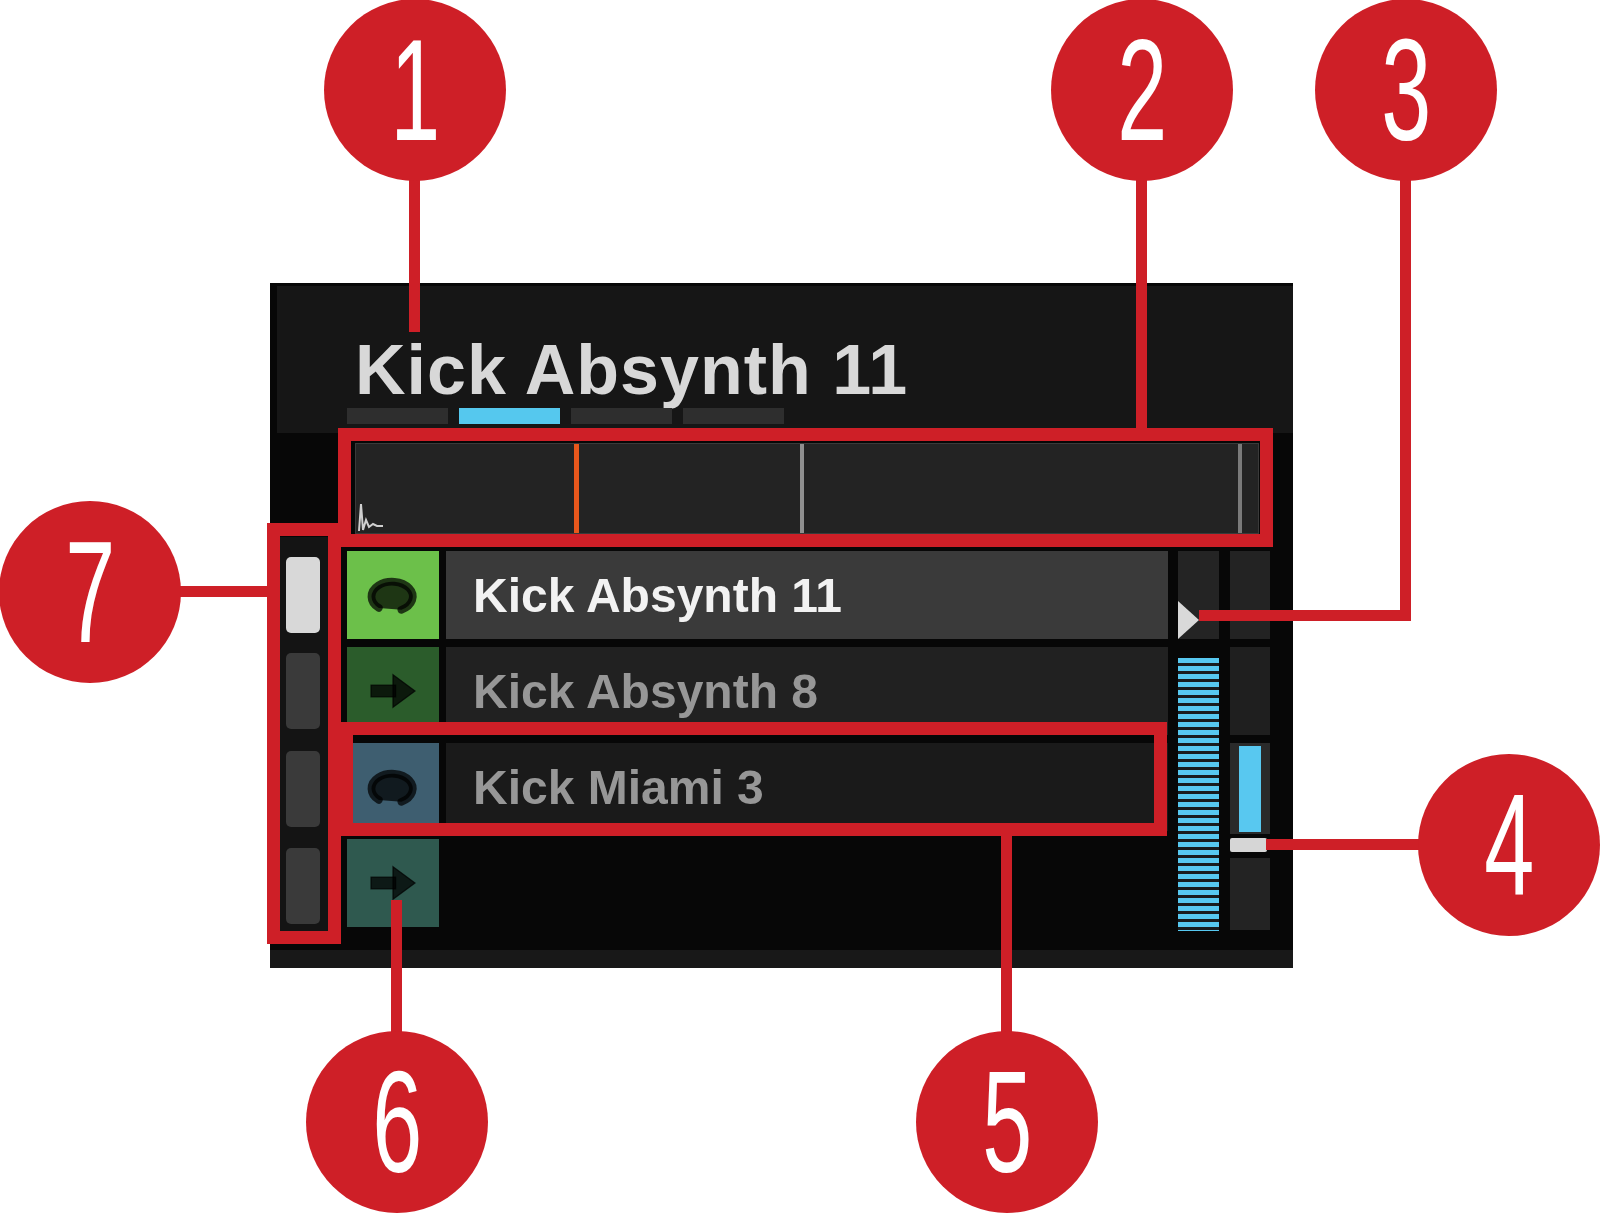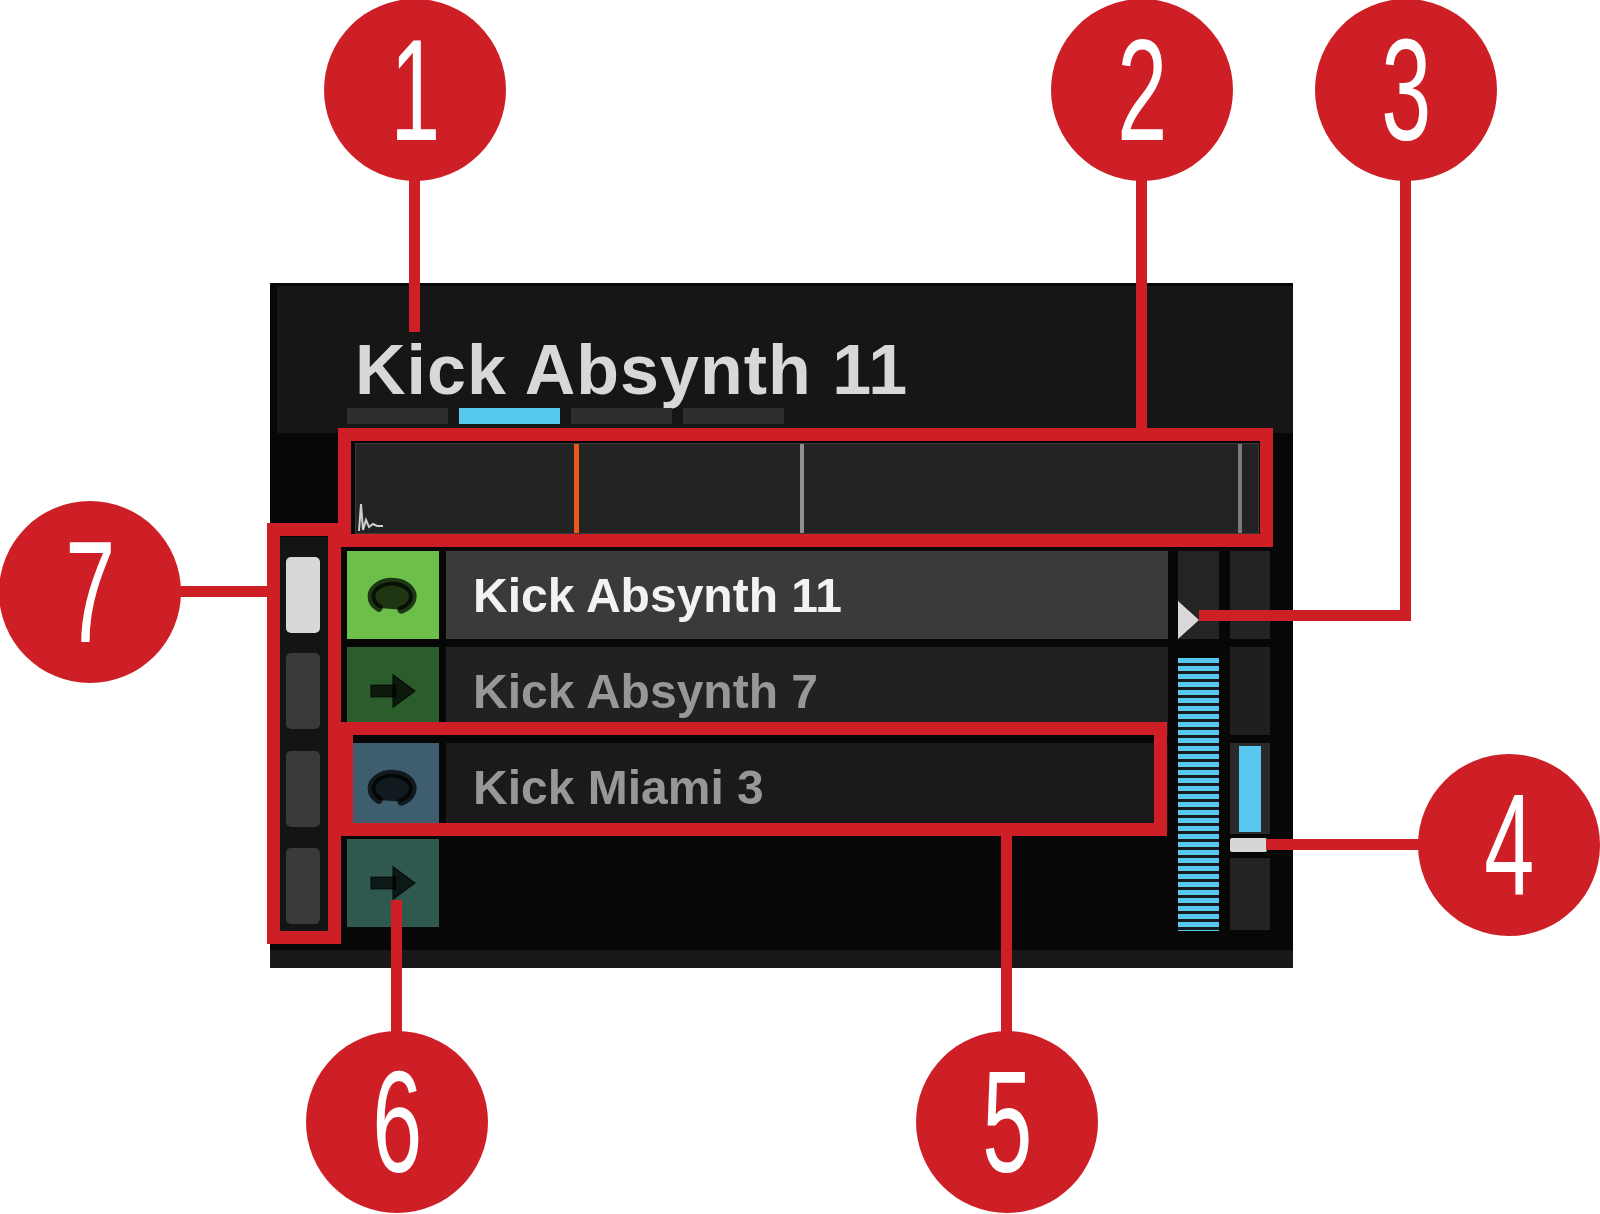--- a/index.html
+++ b/index.html
@@ -95,21 +95,21 @@
 
     <div class="row">
       <div class="row-icon" style="background-color: rgb(43, 92, 43);">
         <svg viewBox="0 0 48 40">
             <g class="glyph" stroke="none">
           <rect x="7" y="15.5" width="19" height="9"></rect>
           <polygon points="24,7.5 41,20 24,32.5"></polygon>
             </g>
           </svg>
       </div>
-      <div class="row-label">Kick Absynth 7</div>
+      <div class="row-label">Kick Absynth 8</div>
     </div>
 
     <div class="row boxed">
       <div class="row-icon" style="background-color: rgb(62, 94, 112);">
         <svg viewBox="0 0 48 40">
             <path class="glyph" d="M13 30 A 16 11.5 0 1 1 30.5 31.5" fill="none" stroke-width="6" stroke-linecap="round"></path>
           </svg>
       </div>
       <div class="row-label">Kick Miami 3</div>
     </div>

